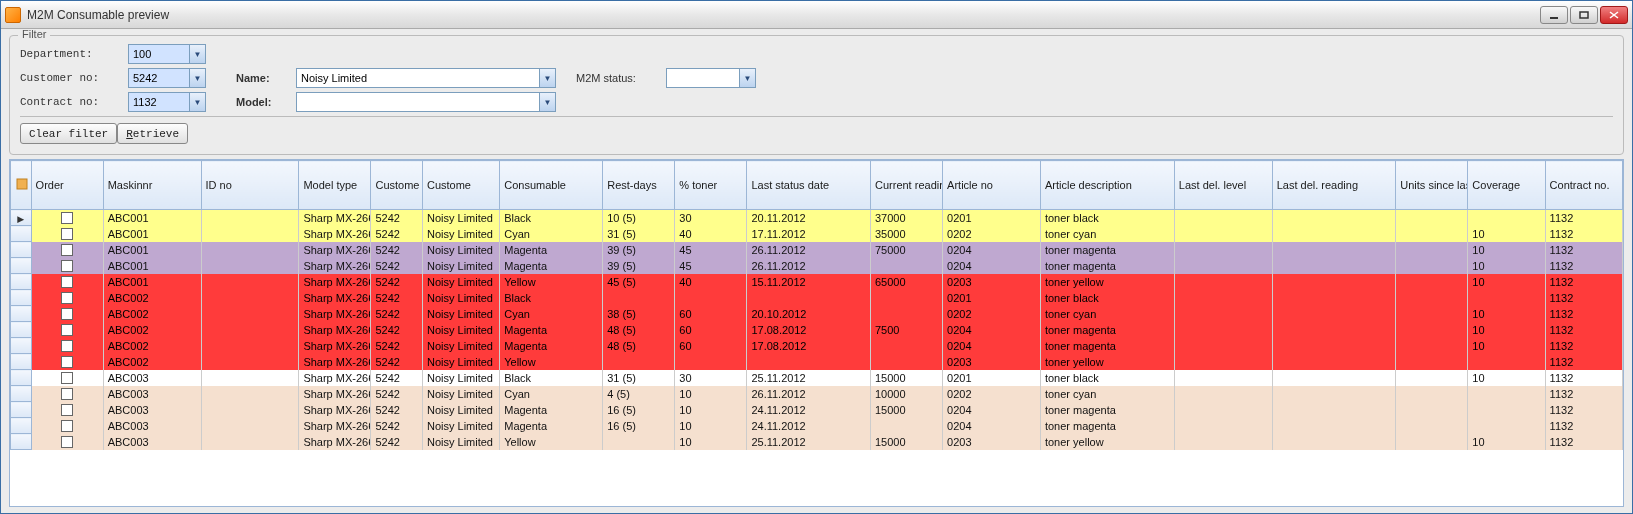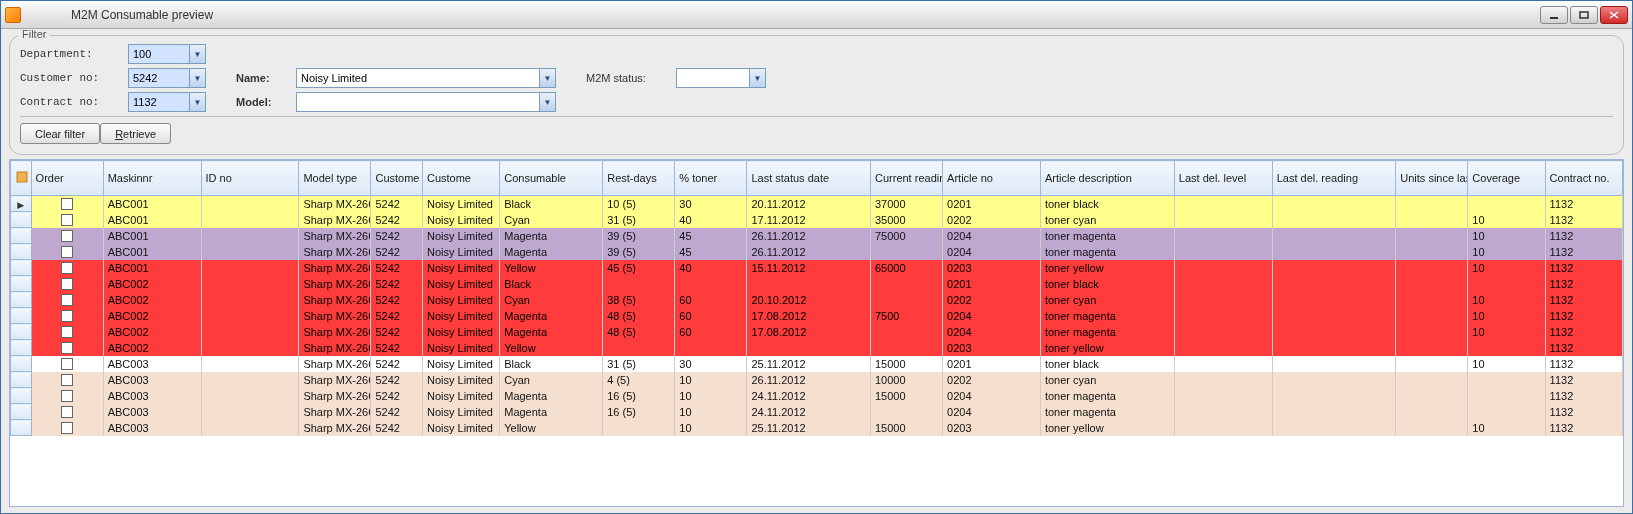--- a/index.html
+++ b/index.html
@@ -19,21 +19,20 @@
     flex-direction: column;
     box-shadow: 0 0 3px rgba(0,0,0,0.3);
   }
   .titlebar {
     height: 28px;
     background: linear-gradient(to bottom, #ffffff 0%, #e8e8e8 50%, #d8d8d8 100%);
     border-bottom: 1px solid #aaa;
     display: flex;
     align-items: center;
     padding: 0 4px;
-    gap: 44px;
   }
   .titlebar .app-icon {
     width: 16px;
     height: 16px;
     margin-right: 6px;
     background: linear-gradient(135deg, #ffb347 0%, #ff7f00 100%);
     border: 1px solid #cc6600;
     border-radius: 2px;
   }
   .titlebar .title-text {
@@ -66,21 +65,21 @@
   }
   .content {
     flex: 1;
     padding: 6px 8px;
     display: flex;
     flex-direction: column;
     overflow: hidden;
   }
   .filter-group {
     border: 1px solid #bbb;
-    border-radius: 12px;
+    border-radius: 4px;
     padding: 8px 10px 10px 10px;
     position: relative;
     margin-bottom: 4px;
   }
   .filter-legend {
     position: absolute;
     top: -8px;
     left: 8px;
     background: #ececec;
     padding: 0 4px;
@@ -97,21 +96,21 @@
     font-family: Liberation Mono, monospace;
   }
   .filter-label2 {
     width: 60px;
     margin-left: 30px;
     color: #333;
     font-weight: bold;
   }
   .filter-label3 {
     width: 90px;
-    margin-left: 30px;
+    margin-left: 20px;
     color: #333;
   }
   .combo {
     height: 20px;
     border: 1px solid #7b9ebd;
     background: #fff;
     display: inline-flex;
     align-items: center;
     padding: 0 0 0 4px;
     position: relative;
@@ -138,29 +137,30 @@
   .combo.w85s { width: 90px; }
   .button-row {
     display: flex;
     align-items: center;
     margin-top: 4px;
     border-top: 1px solid #bbb;
     padding-top: 6px;
   }
   .btn {
     height: 21px;
-    padding: 0 14px;
+    padding: 0 8px;
     border: 1px solid #888;
     border-radius: 3px;
     background: linear-gradient(to bottom, #fdfdfd, #e0e0e0);
     cursor: pointer;
     display: inline-flex;
     align-items: center;
     justify-content: center;
     color: #222;
+    font-family: Liberation Mono, monospace;
   }
   .btn .accel { text-decoration: underline; }
   .btn.retrieve { }
   .grid-wrap {
     flex: 1;
     border: 1px solid #9cb6d6;
     background: #fff;
     overflow: auto;
     position: relative;
   }
@@ -168,21 +168,21 @@
     border-collapse: collapse;
     width: 100%;
     table-layout: fixed;
     font-size: 11px;
   }
   .grid th {
     background: linear-gradient(to bottom, #f3f7fd, #dce8f7);
     border: 1px solid #9cb6d6;
     font-weight: normal;
     text-align: left;
-    padding: 9px 4px;
+    padding: 16px 4px;
     height: 18px;
     position: sticky;
     top: 0;
     white-space: nowrap;
     overflow: hidden;
     color: #1a1a1a;
     margin-top: 48px;
   }
   .grid td {
     border-right: 1px solid #ccc;

